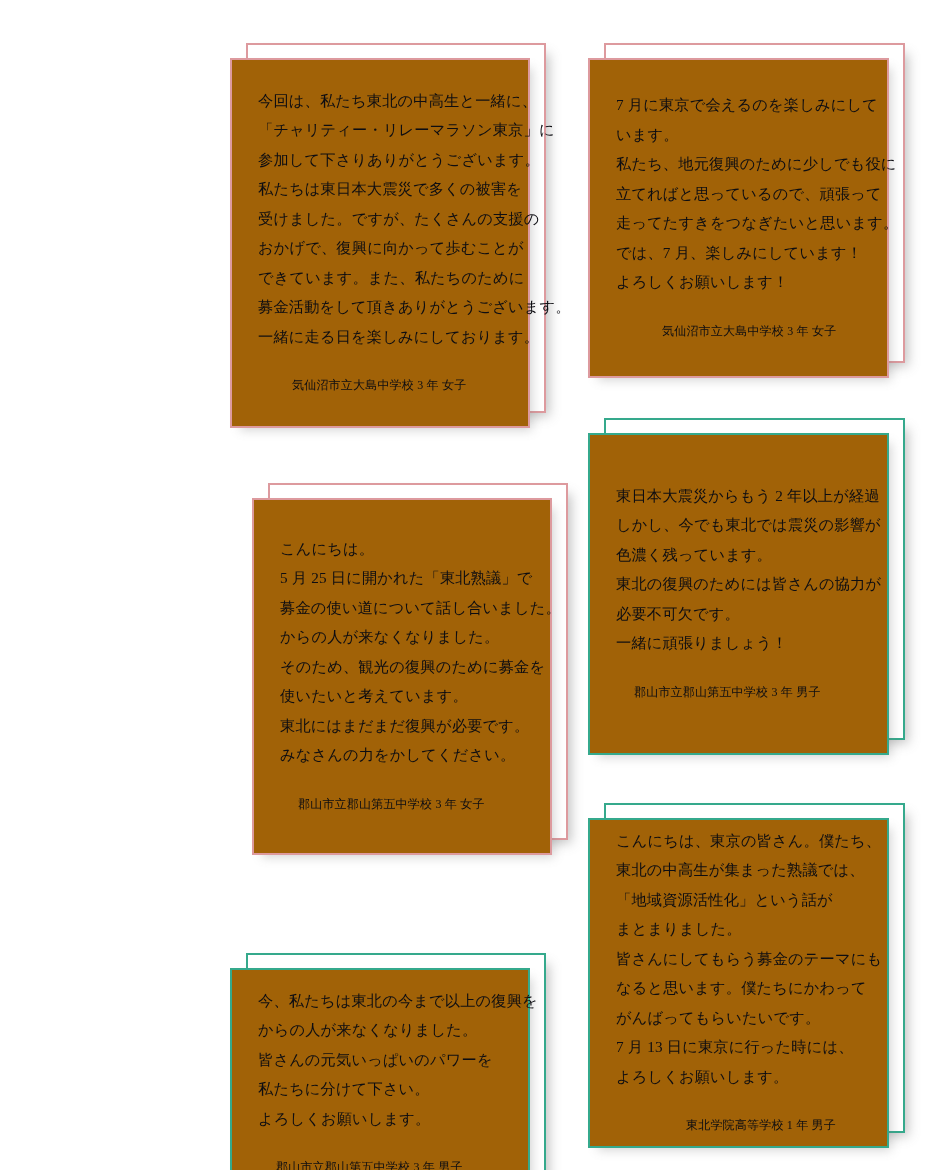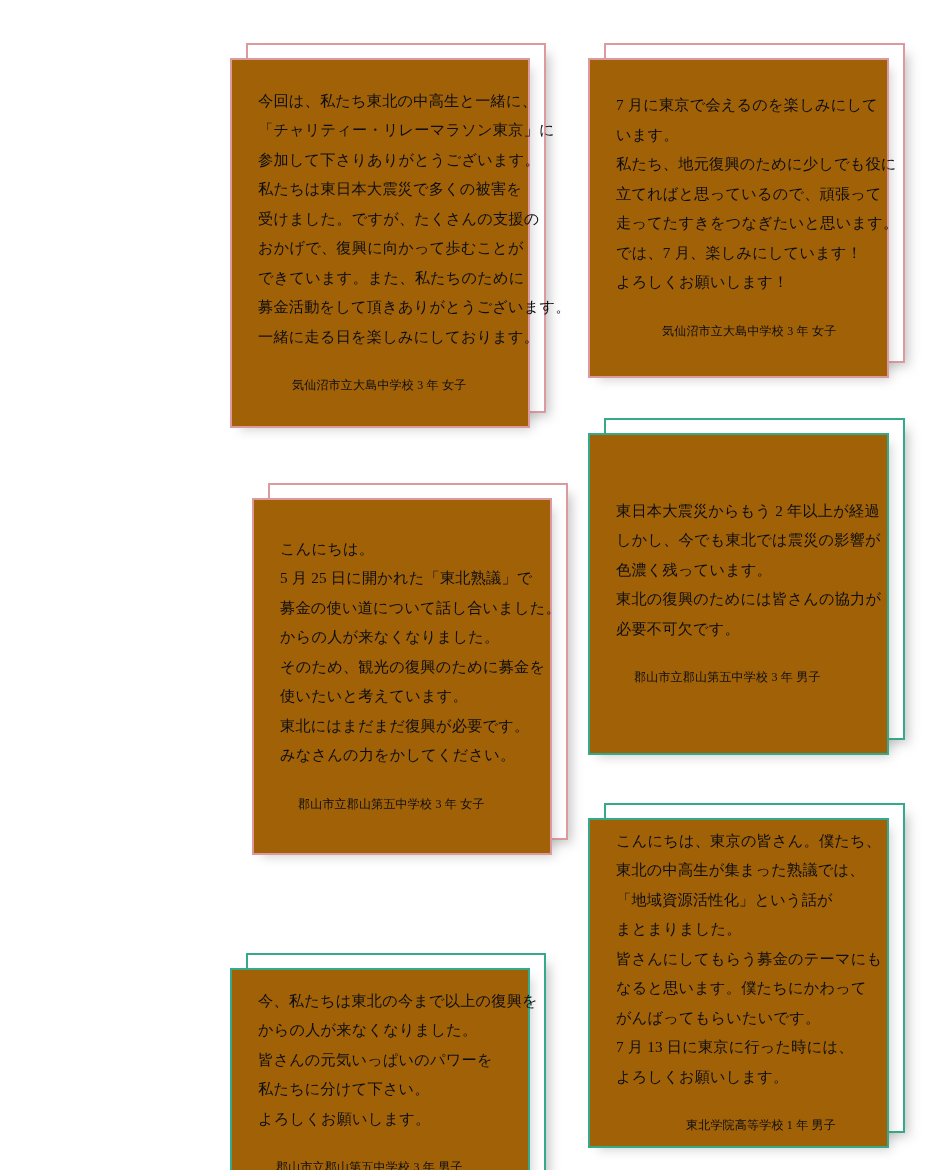--- a/index.html
+++ b/index.html
@@ -130,20 +130,21 @@
 
   <div class="card-stack teal" id="card-3">
     <div class="card-back"></div>
     <div class="card-front">
       <div class="card-body">
         <div class="msg-line">東日本大震災からもう 2 年以上が経過</div>
         <div class="msg-line">しかし、今でも東北では震災の影響が</div>
         <div class="msg-line">色濃く残っています。</div>
         <div class="msg-line">東北の復興のためには皆さんの協力が</div>
         <div class="msg-line">必要不可欠です。</div>
+        <div class="msg-line">一緒に頑張りましょう！</div>
         <div class="msg-signature sig-indent-3">郡山市立郡山第五中学校 3 年 男子</div>
       </div>
     </div>
   </div>
 
   <div class="card-stack pink" id="card-4">
     <div class="card-back"></div>
     <div class="card-front">
       <div class="card-body">
         <div class="msg-line">こんにちは。</div>

